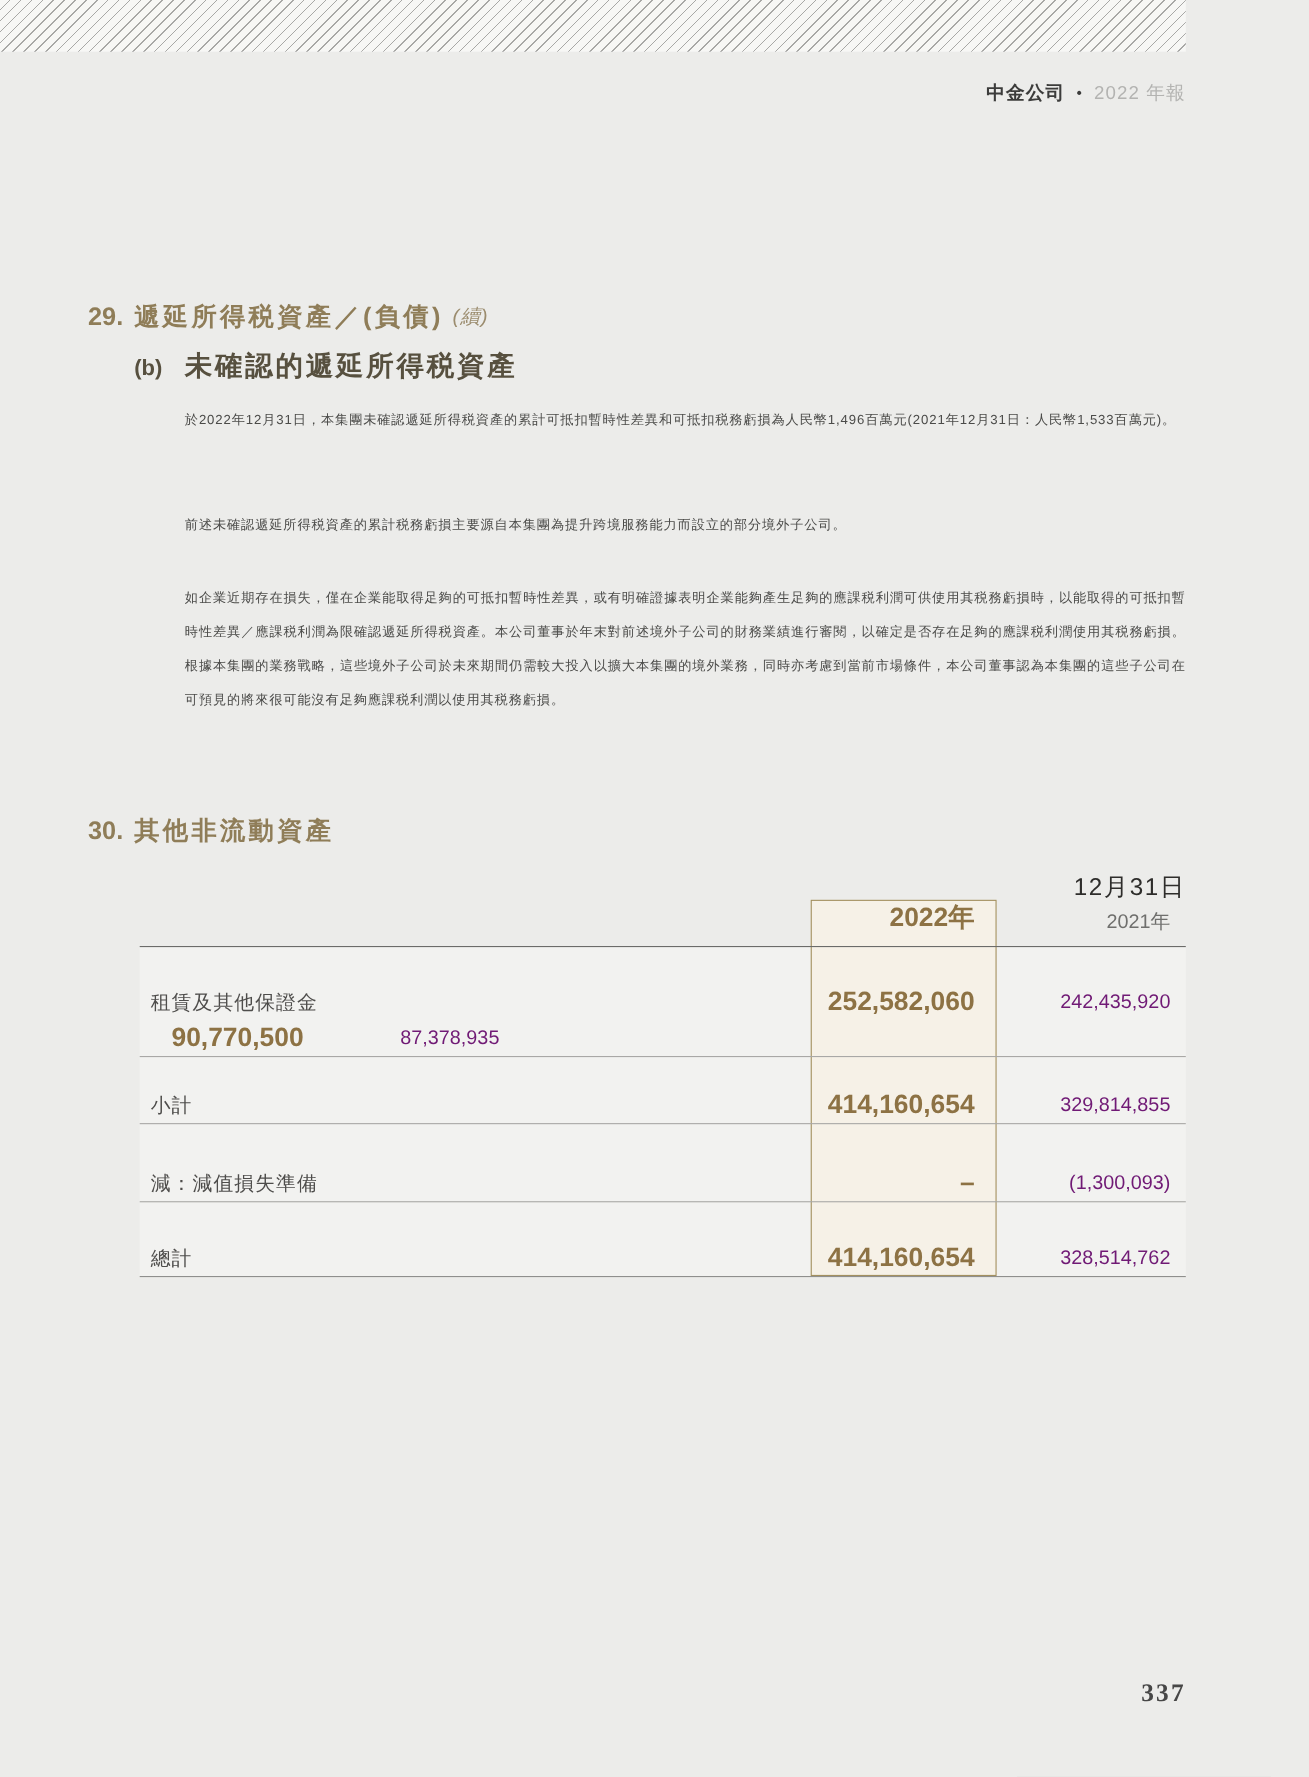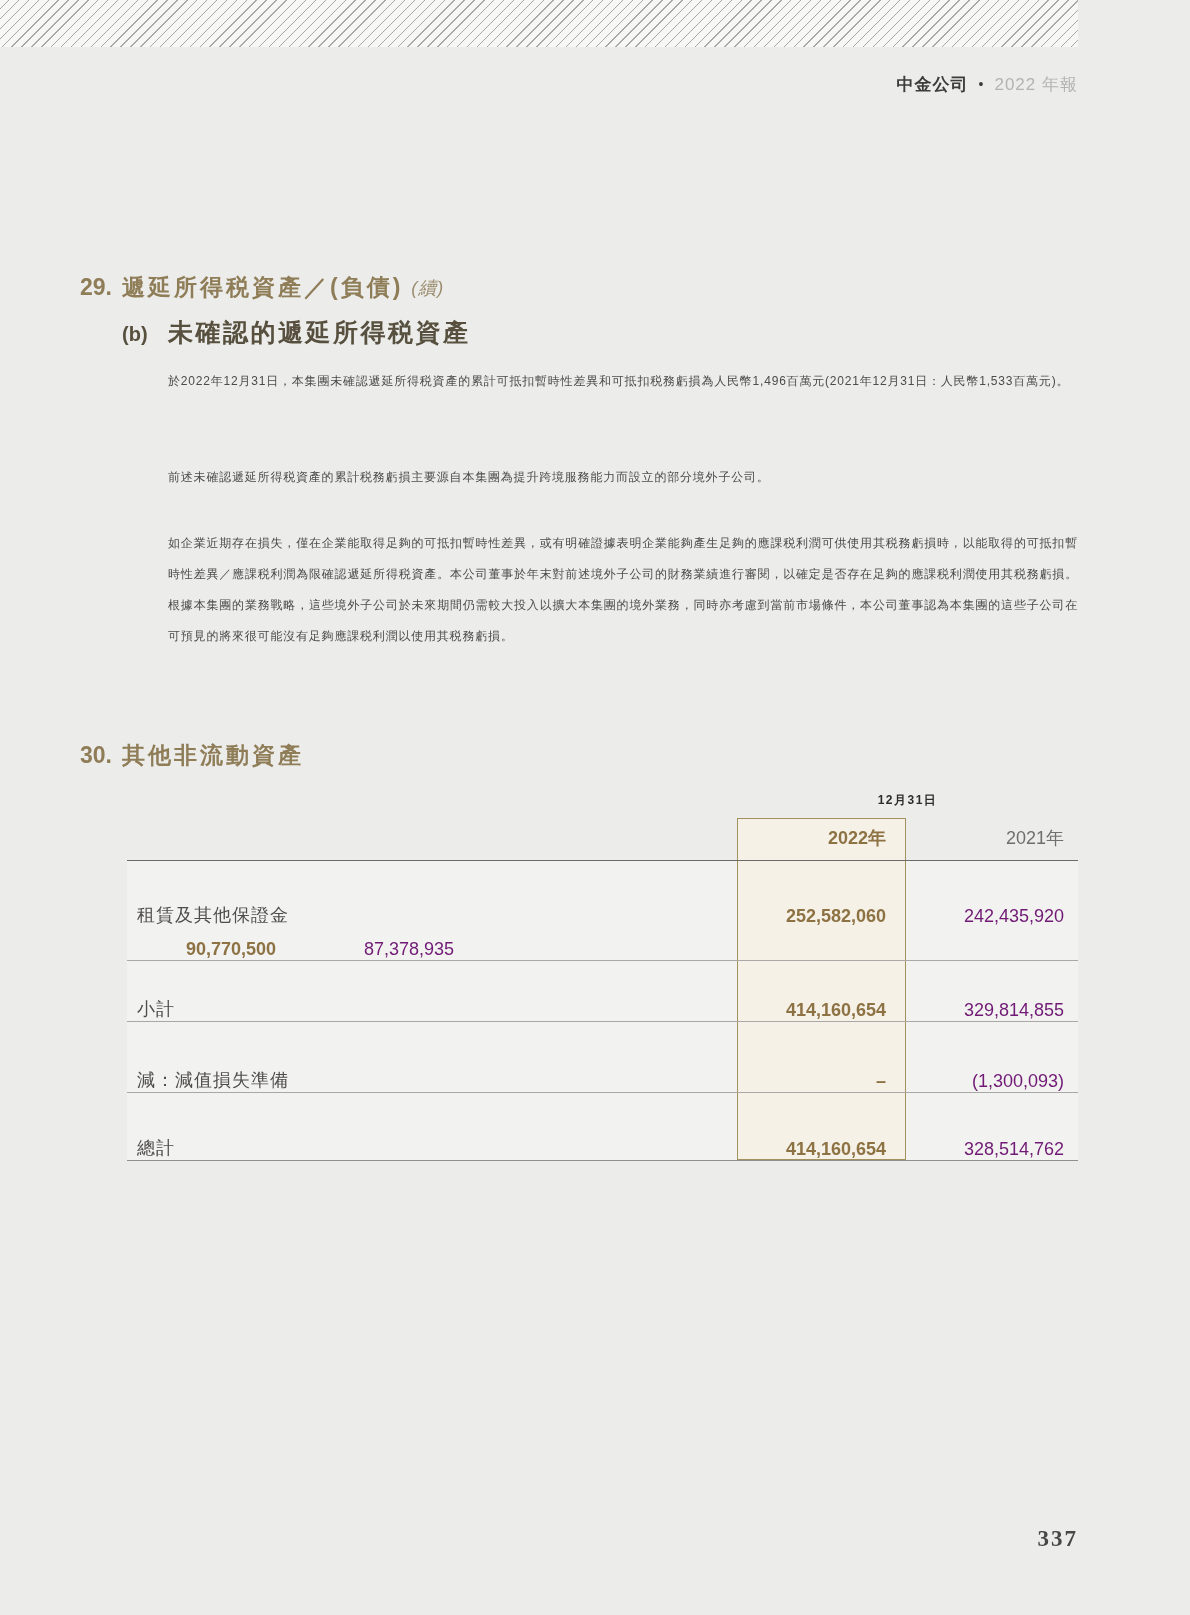--- a/index.html
+++ b/index.html
@@ -118,46 +118,46 @@
     left:610px; top:26px;
     width:169px; height:342px;
     background:#f6f1e7;
     border:1px solid #a3905f;
     box-sizing:border-box;
   }
   .date-row{
     position:absolute;
     left:610px; top:0;
     width:341px;
-    text-align:center;
-    font-size:12px;
-    font-weight:bold;
+    text-align:right;
+    font-size:22px;
+    font-weight:normal;
     letter-spacing:1.5px;
     color:#2e2d2b;
   }
   .trow{
     position:absolute;
     left:0; width:951px;
     display:flex;
-    align-items:flex-end;
+    align-items:center;
     height:33px;
   }
   .tlabel{
     flex:1;
     padding-left:10px;
     font-size:18px;
     letter-spacing:1px;
     color:#4e4d4b;
   }
   .c2022{
     width:169px;
     box-sizing:border-box;
     text-align:right;
     padding-right:20px;
-    font-size:18px;
+    font-size:24px;
     font-weight:bold;
     color:#8d7244;
   }
   .c2021{
     width:172px;
     box-sizing:border-box;
     text-align:right;
     padding-right:14px;
     font-size:18px;
     color:#701a75;

